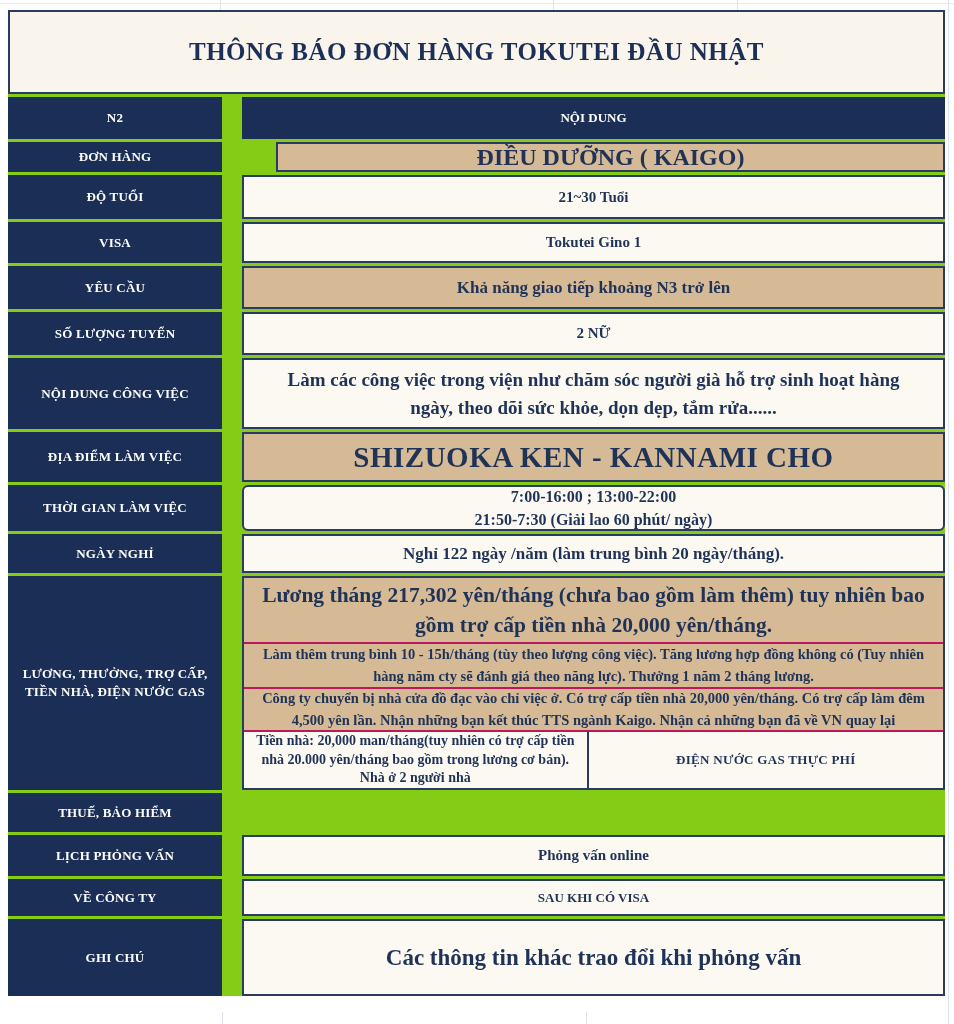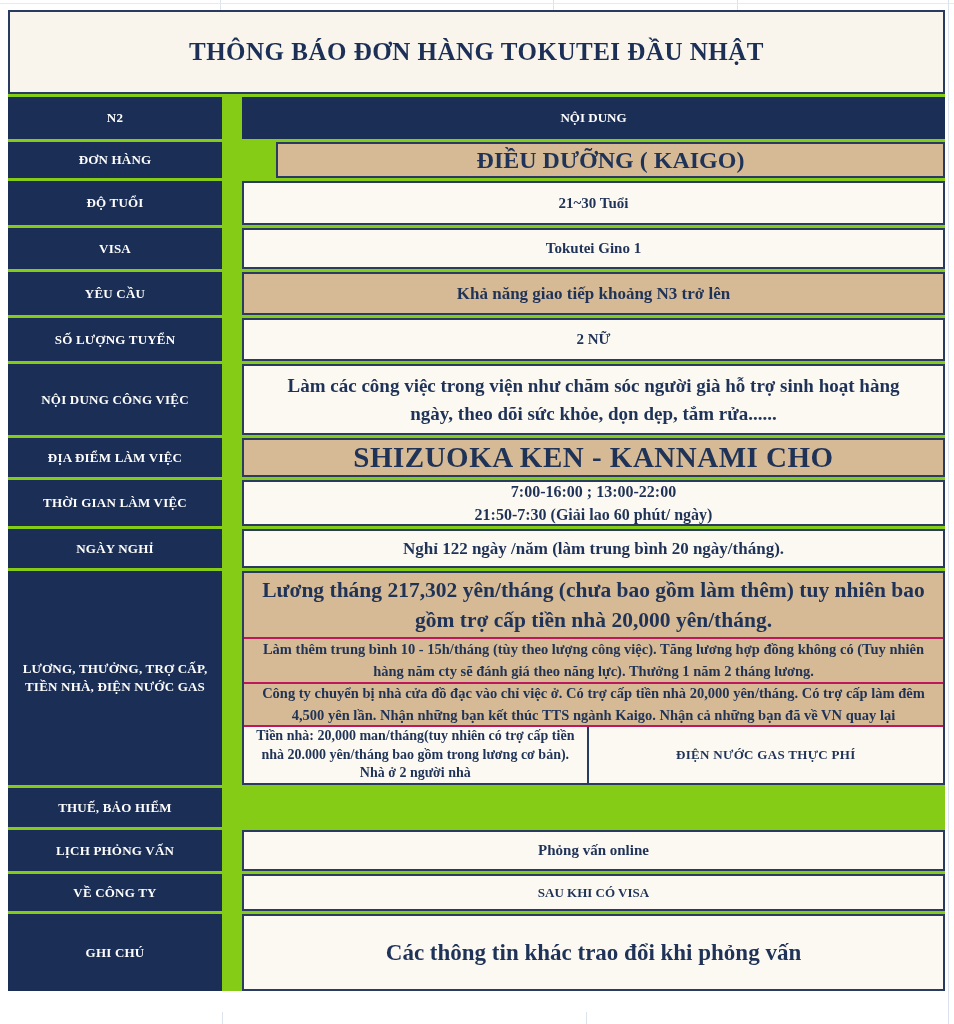--- a/index.html
+++ b/index.html
@@ -32,21 +32,21 @@
   .tan{background:#d5ba95;}
   .navyval{background:#1b2e55;color:#fefefe;border-color:#1b2e55;}
 
   .title-row{
     border:2px solid #2a3b61;background:#faf5ec;height:84px;margin-bottom:3px;
     display:flex;align-items:center;justify-content:center;box-sizing:border-box;
   }
   .title-text{font-size:25px;font-weight:bold;color:#1c3057;letter-spacing:.5px;}
   .fs13{font-size:13px;}
   .fs15{font-size:15px;}
-  .fs16{font-size:16px;line-height:1.45;}
+  .fs16{font-size:16px;line-height:1.45;border-radius:6px;}
   .fs17{font-size:17px;}
   .fs19{font-size:19px;line-height:1.45;}
   .fs23{font-size:23px;}
   .fs24{font-size:24px;}
   .fs29{font-size:29px;letter-spacing:.5px;}
 
   
   .salary-content{
     flex:1;display:flex;flex-direction:column;border:2px solid #2a3b61;
     box-sizing:border-box;background:#fcf9f2;
@@ -86,21 +86,21 @@
 
   <div class="title-row">
     <div class="title-text">THÔNG BÁO ĐƠN HÀNG TOKUTEI ĐẦU NHẬT</div>
   </div>
 
   <div class="trow" style="height:42px;">
     <div class="lbl">N2</div>
     <div class="val navyval fs13">NỘI DUNG</div>
   </div>
 
-  <div class="trow" style="height:36px;gap:34px;">
+  <div class="trow" style="height:30px;gap:34px;">
     <div class="lbl">ĐƠN HÀNG</div>
     <div class="val tan fs24">ĐIỀU DƯỠNG ( KAIGO)</div>
   </div>
 
   <div class="trow" style="height:44px;">
     <div class="lbl">ĐỘ TUỔI</div>
     <div class="val fs15">21~30 Tuổi</div>
   </div>
 
   <div class="trow" style="height:41px;">
@@ -116,21 +116,21 @@
   <div class="trow" style="height:43px;">
     <div class="lbl">SỐ LƯỢNG TUYỂN</div>
     <div class="val fs15">2 NỮ</div>
   </div>
 
   <div class="trow" style="height:71px;">
     <div class="lbl">NỘI DUNG CÔNG VIỆC</div>
     <div class="val fs19" style="padding:2px 28px;">Làm các công việc trong viện như chăm sóc người già hỗ trợ sinh hoạt hàng ngày, theo dõi sức khỏe, dọn dẹp, tắm rửa......</div>
   </div>
 
-  <div class="trow" style="height:39px;">
+  <div class="trow" style="height:50px;">
     <div class="lbl">ĐỊA ĐIỂM LÀM VIỆC</div>
     <div class="val tan fs29">SHIZUOKA KEN - KANNAMI CHO</div>
   </div>
 
   <div class="trow" style="height:46px;">
     <div class="lbl">THỜI GIAN LÀM VIỆC</div>
     <div class="val fs16">
       <div>7:00-16:00 ; 13:00-22:00</div>
       <div>21:50-7:30 (Giải lao 60 phút/ ngày)</div>
     </div>

